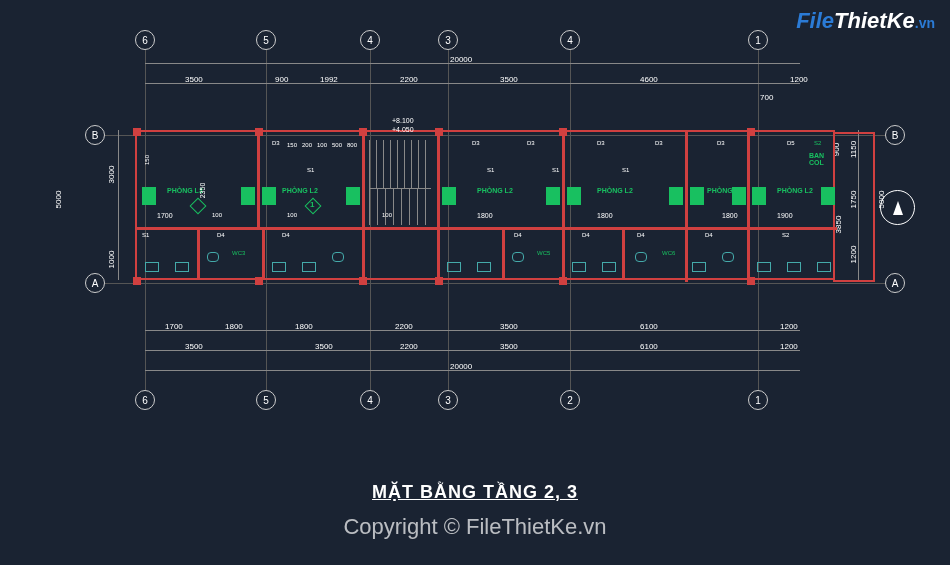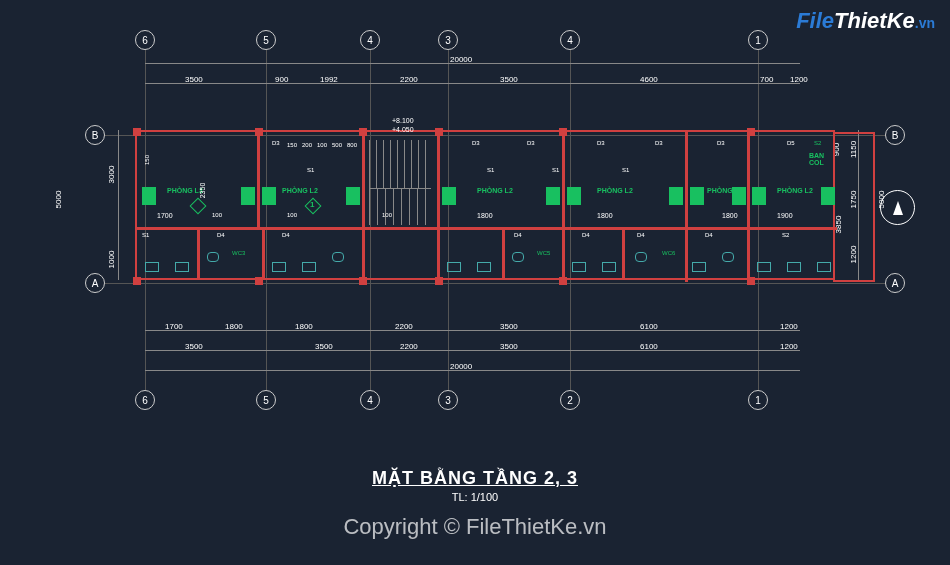--- a/index.html
+++ b/index.html
@@ -207,21 +207,21 @@
   <div class="dim-line-h" style="left:75px;top:28px;width:655px;"></div>
   <div class="dim" style="left:380px;top:20px;">20000</div>
 
   <div class="dim-line-h" style="left:75px;top:48px;width:655px;"></div>
   <div class="dim" style="left:115px;top:40px;">3500</div>
   <div class="dim" style="left:205px;top:40px;">900</div>
   <div class="dim" style="left:250px;top:40px;">1992</div>
   <div class="dim" style="left:330px;top:40px;">2200</div>
   <div class="dim" style="left:430px;top:40px;">3500</div>
   <div class="dim" style="left:570px;top:40px;">4600</div>
-  <div class="dim" style="left:690px;top:40px;">700</div>
+  <div class="dim" style="left:690px;top:58px;">700</div>
   <div class="dim" style="left:720px;top:40px;">1200</div>
 
   <div class="dim-line-v" style="left:48px;top:95px;height:150px;"></div>
   <div class="dim" style="left:-20px;top:160px;transform:rotate(-90deg);">5000</div>
   <div class="dim" style="left:33px;top:135px;transform:rotate(-90deg);">3000</div>
   <div class="dim" style="left:33px;top:220px;transform:rotate(-90deg);">1000</div>
 
   <div class="dim-line-v" style="left:788px;top:95px;height:150px;"></div>
   <div class="dim" style="left:803px;top:160px;transform:rotate(-90deg);">5000</div>
   <div class="dim" style="left:775px;top:110px;transform:rotate(-90deg);">1150</div>
@@ -396,16 +396,15 @@
     <div class="dim" style="left:5px;top:25px;font-size:6px;transform:rotate(-90deg)">150</div>
     <div class="dim" style="left:58px;top:55px;font-size:7px;transform:rotate(-90deg)">2350</div>
   </div>
 
   <div class="north"></div>
 
 </div>
 
 <div class="title-block">
   <div class="title-main">MẶT BẰNG TẦNG 2, 3</div>
-  <div class="title-scale">TL: 1/100</div>
 </div>
 
 <div class="copyright">Copyright © FileThietKe.vn</div>
 
 </body></html>

